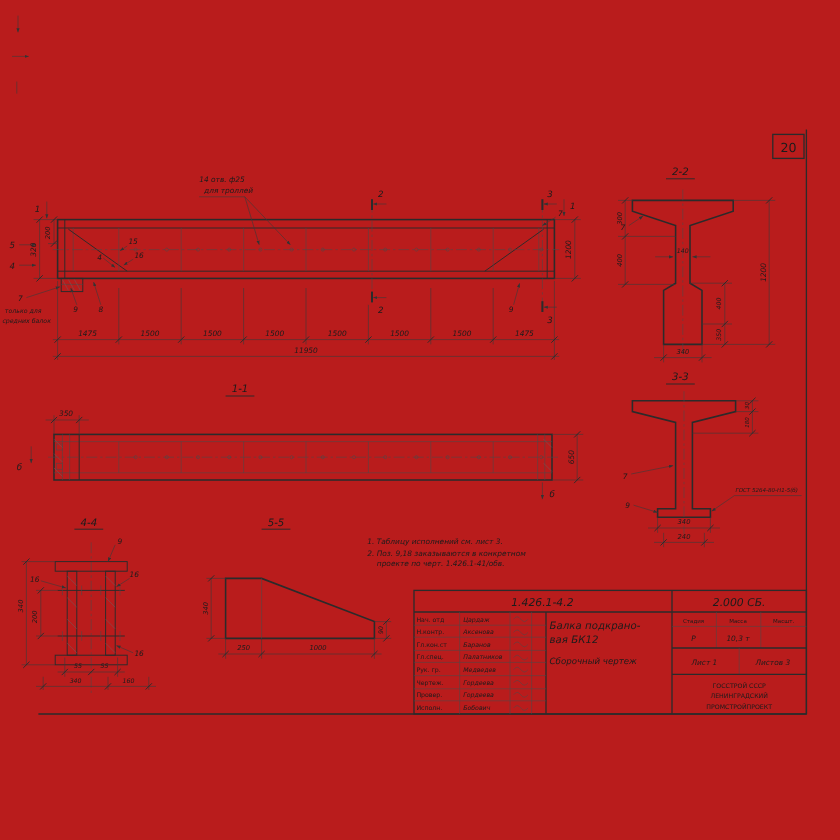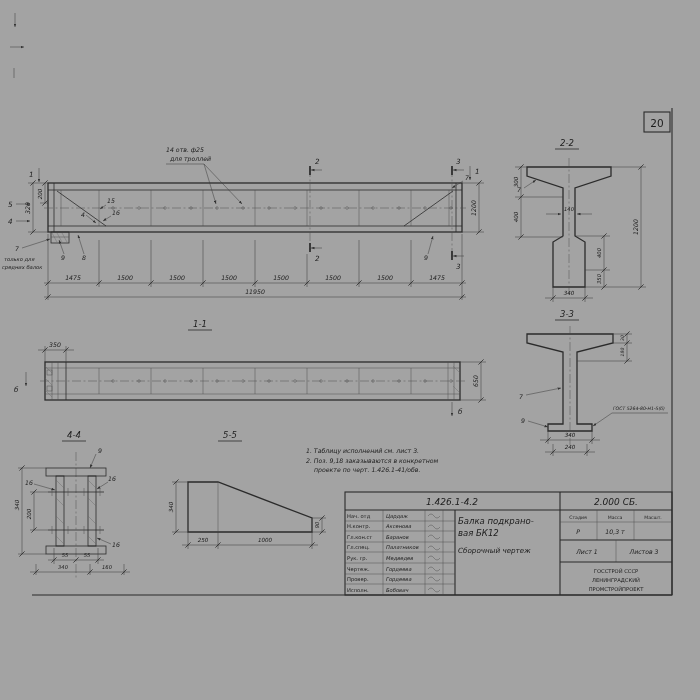--- a/index.html
+++ b/index.html
@@ -1,16 +1,16 @@
 <!DOCTYPE html>
 <html><head>
 <meta charset="utf-8">
 <style>
   html,body{margin:0;padding:0;background:#e8e8e4}
-  .sheet{width:700px;height:700px;background:#a3a3a3;position:relative;overflow:hidden;
+  .sheet{width:700px;height:700px;background:#b91c1c;position:relative;overflow:hidden;
          font-family:"DejaVu Sans",sans-serif}
   svg{position:absolute;left:0;top:0}
   .lnt{stroke:#2b2b2b;stroke-width:1.3;fill:none}
   .ln{stroke:#2b2b2b;stroke-width:0.8;fill:none}
   .thin{stroke:#4a4a4a;stroke-width:0.45;fill:none}
   .dim{stroke:#3a3a3a;stroke-width:0.5;fill:none}
   .cl{stroke:#4a4a4a;stroke-width:0.45;fill:none;stroke-dasharray:9 2.5 2 2.5}
   .cut{stroke:#2b2b2b;stroke-width:1.7;fill:none}
   .tick{stroke:#2b2b2b;stroke-width:0.8}
   .hatch{stroke:#666;stroke-width:0.4}

